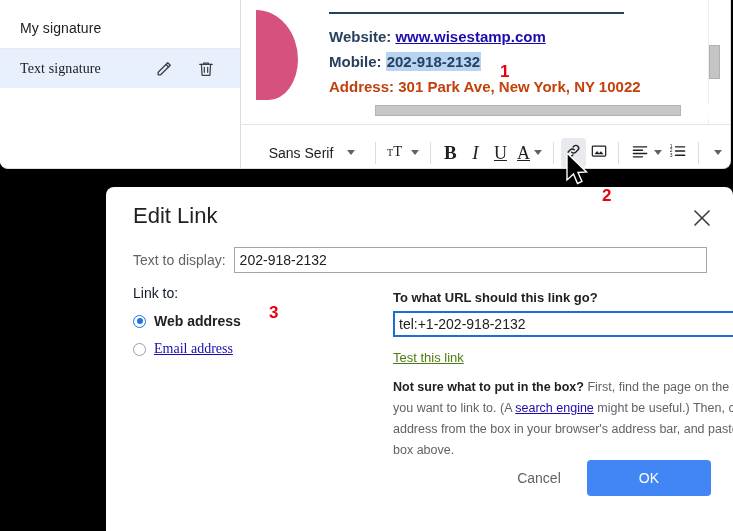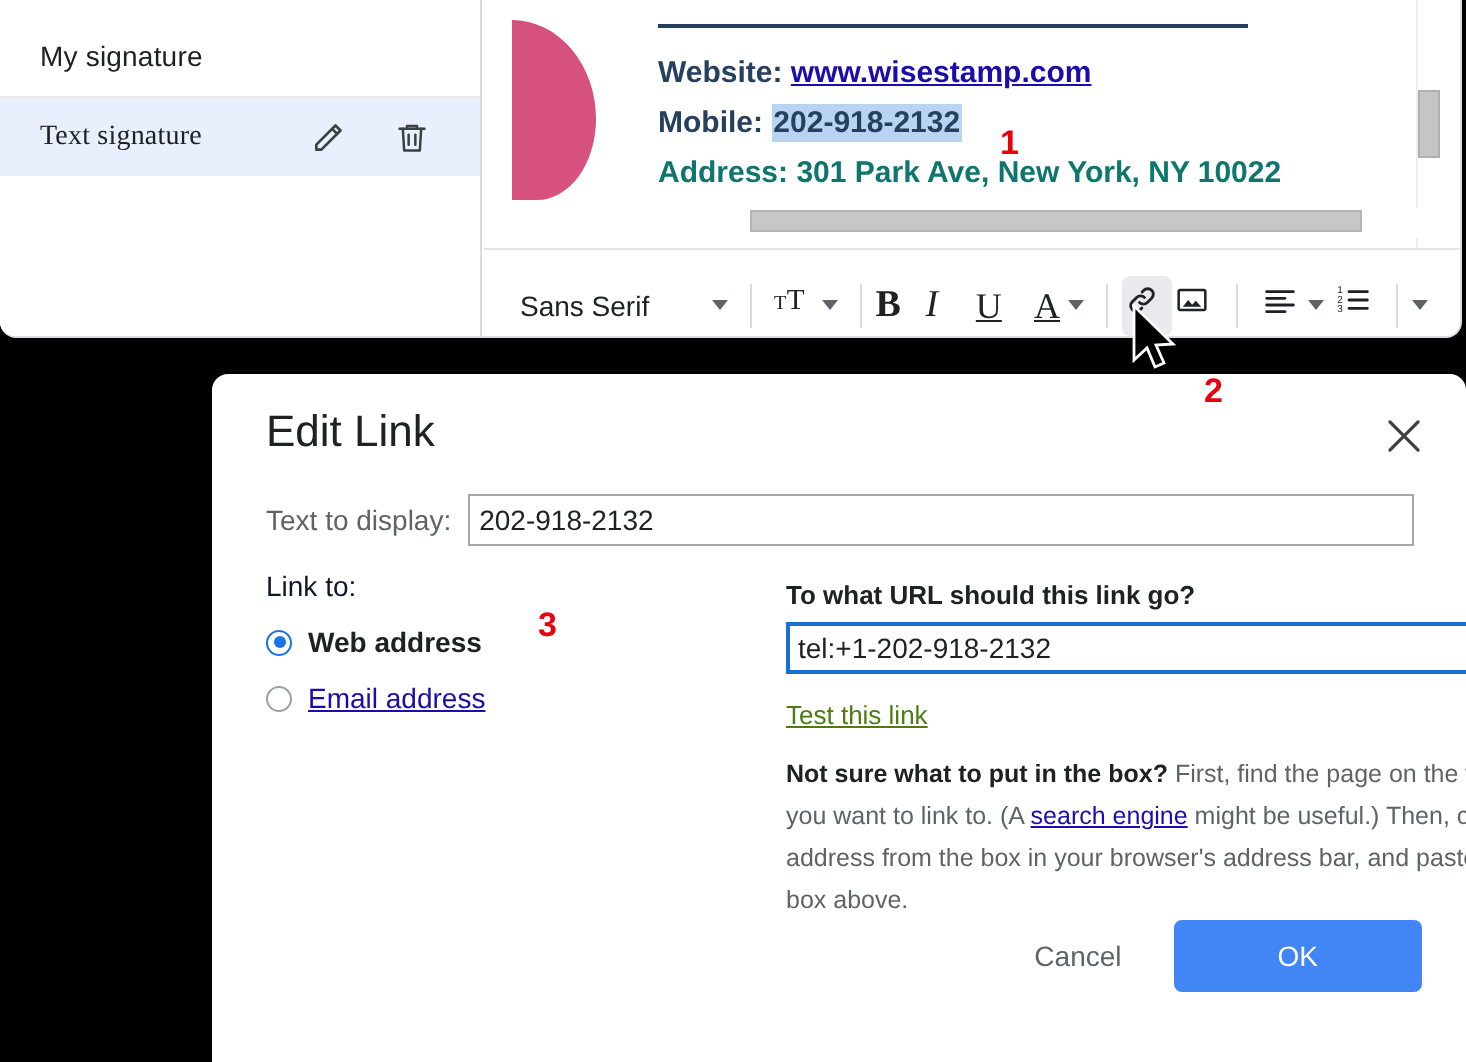--- a/index.html
+++ b/index.html
@@ -97,21 +97,21 @@
     color: #1a0dab;
     text-decoration: underline;
     font-weight: bold;
   }
   #sig-mobile-value {
     background: #b9d3f3;
     color: #27405e;
     font-weight: bold;
     padding: 1px 1px;
   }
-  #sig-address-line { color: #0f766e; }
+  #sig-address-line { color: #c2410c; }
 
   
   #preview-vscroll-track {
     position: absolute;
     right: 8px; top: 0;
     width: 14px; height: 124px;
     background: #fff;
     border-left: 1px solid #ededed;
   }
   #preview-vscroll-thumb {
@@ -146,21 +146,21 @@
     background: #fff;
     border-top: 1px solid #e4e4e4;
     display: flex;
     align-items: center;
     padding-left: 12px;
     box-sizing: border-box;
   }
   .tb-item {
     display: flex;
     align-items: center;
-    justify-content: space-between;
+    justify-content: center;
     height: 30px;
     border-radius: 4px;
     color: #202124;
   }
   .tb-font {
     padding: 0 4px 0 6px;
     font-size: 14px;
     color: #202124;
     gap: 14px;
     min-width: 104px;
@@ -283,21 +283,21 @@
   .radio-mark.checked { border: 1px solid #1a73e8; }
   .radio-mark.checked::after {
     content: "";
     position: absolute;
     left: 2.5px; top: 2.5px;
     width: 6px; height: 6px;
     border-radius: 50%;
     background: #1a73e8;
   }
   .radio-label { font-size: 14px; color: #202124; font-weight: bold; }
-  .radio-label.link { color: #1a0dab; font-weight: normal; text-decoration: underline; }
+  .radio-label.link { color: #1a0dab; font-weight: normal; text-decoration: underline; font-family: Liberation Serif, serif; }
 
   #url-section { position: absolute; left: 287px; top: 103px; width: 314px; }
   #label-url-question {
     font-size: 13px;
     font-weight: bold;
     color: #202124;
     display: block;
     margin-bottom: 6px;
   }
   #input-url {

